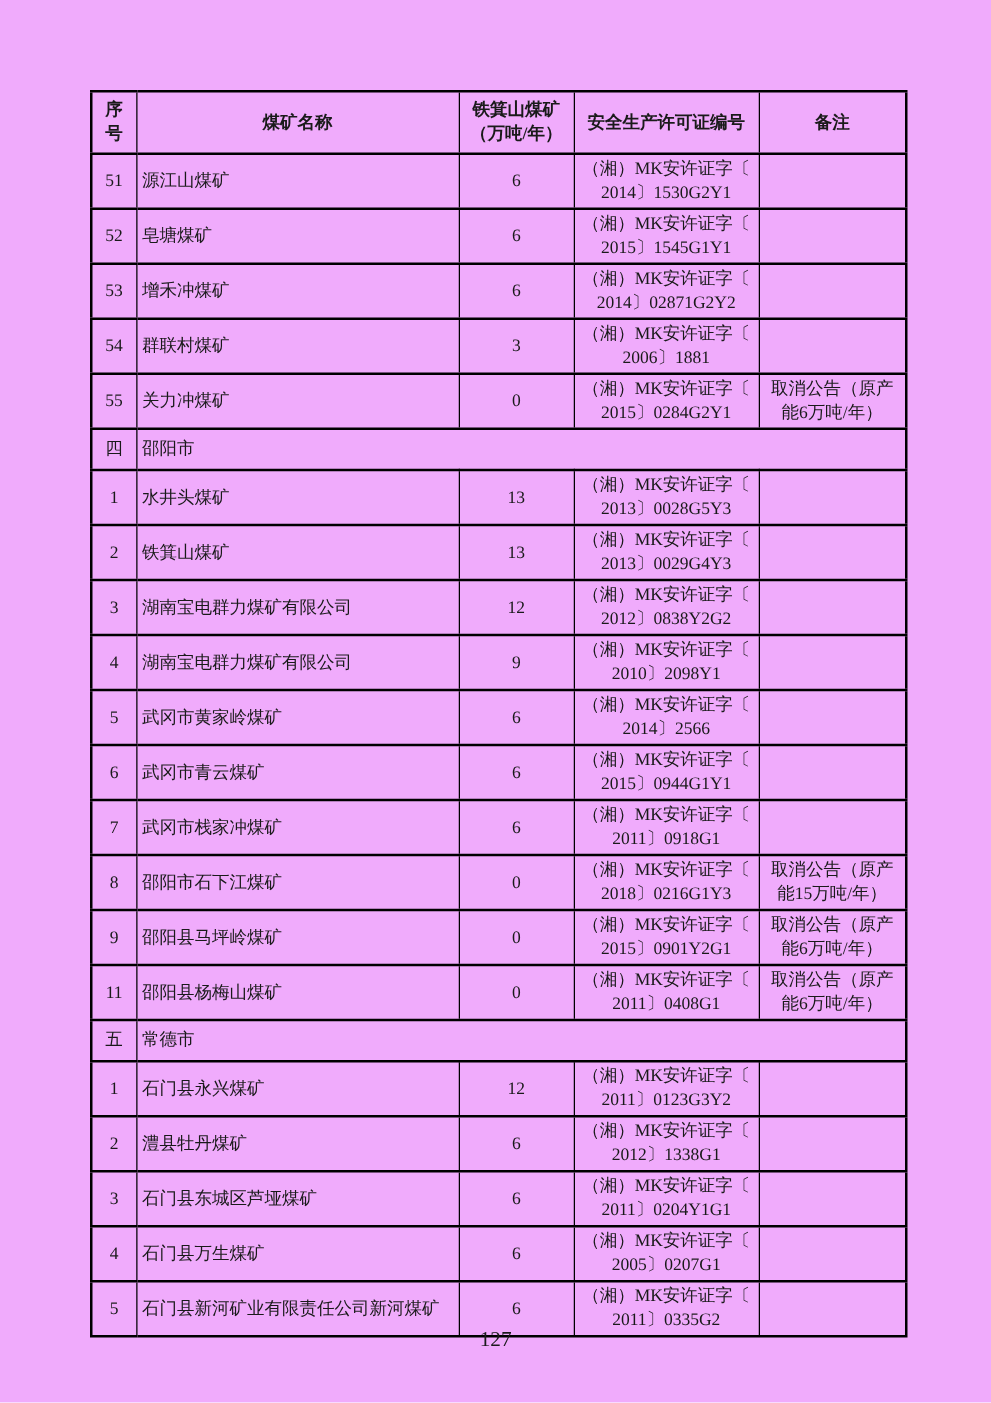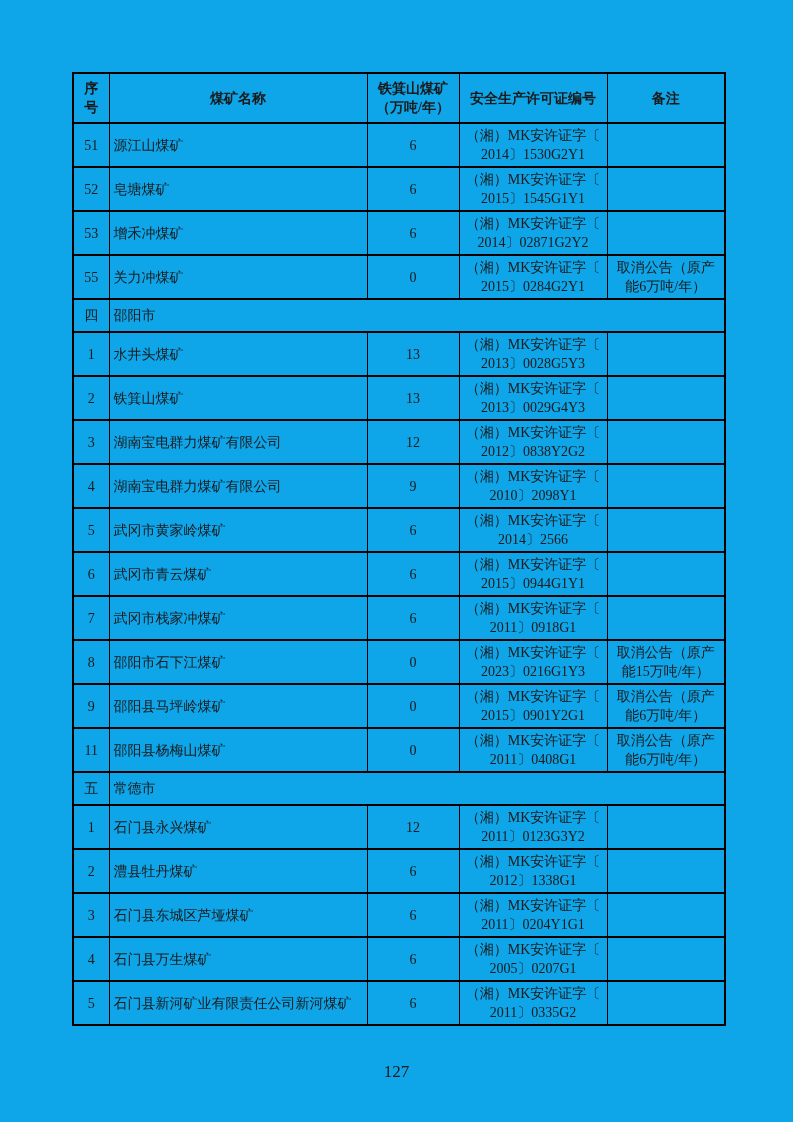--- a/index.html
+++ b/index.html
@@ -7,21 +7,21 @@
   body {
     width: 793px;
     height: 1122px;
     position: relative;
     font-family: "Liberation Serif", "DejaVu Serif", serif;
     color: #1a1a1a;
   }
   .page {
     position: absolute;
     inset: 0;
-    background: #0ea5e9;
+    background: #f0abfc;
     padding-left: 28px;
   }
   table.mines {
     position: absolute;
     left: 72px;
     top: 72px;
     width: 652px;
     border-collapse: collapse;
     table-layout: fixed;
   }
@@ -131,20 +131,36 @@
             <div>6</div>
           </td>
           <td class="cell-license">
             <div>（湘）MK安许证字〔</div>
             <div>2014〕02871G2Y2</div>
           </td>
           <td class="cell-remark"></td>
         </tr>
         <tr>
           <td class="cell-no">
+            <div>54</div>
+          </td>
+          <td class="cell-name">
+            <div>群联村煤矿</div>
+          </td>
+          <td class="cell-capacity">
+            <div>3</div>
+          </td>
+          <td class="cell-license">
+            <div>（湘）MK安许证字〔</div>
+            <div>2006〕1881</div>
+          </td>
+          <td class="cell-remark"></td>
+        </tr>
+        <tr>
+          <td class="cell-no">
             <div>55</div>
           </td>
           <td class="cell-name">
             <div>关力冲煤矿</div>
           </td>
           <td class="cell-capacity">
             <div>0</div>
           </td>
           <td class="cell-license">
             <div>（湘）MK安许证字〔</div>
@@ -280,21 +296,21 @@
             <div>8</div>
           </td>
           <td class="cell-name">
             <div>邵阳市石下江煤矿</div>
           </td>
           <td class="cell-capacity">
             <div>0</div>
           </td>
           <td class="cell-license">
             <div>（湘）MK安许证字〔</div>
-            <div>2023〕0216G1Y3</div>
+            <div>2018〕0216G1Y3</div>
           </td>
           <td class="cell-remark">
             <div>取消公告（原产</div>
             <div>能15万吨/年）</div>
           </td>
         </tr>
         <tr>
           <td class="cell-no">
             <div>9</div>
           </td>

